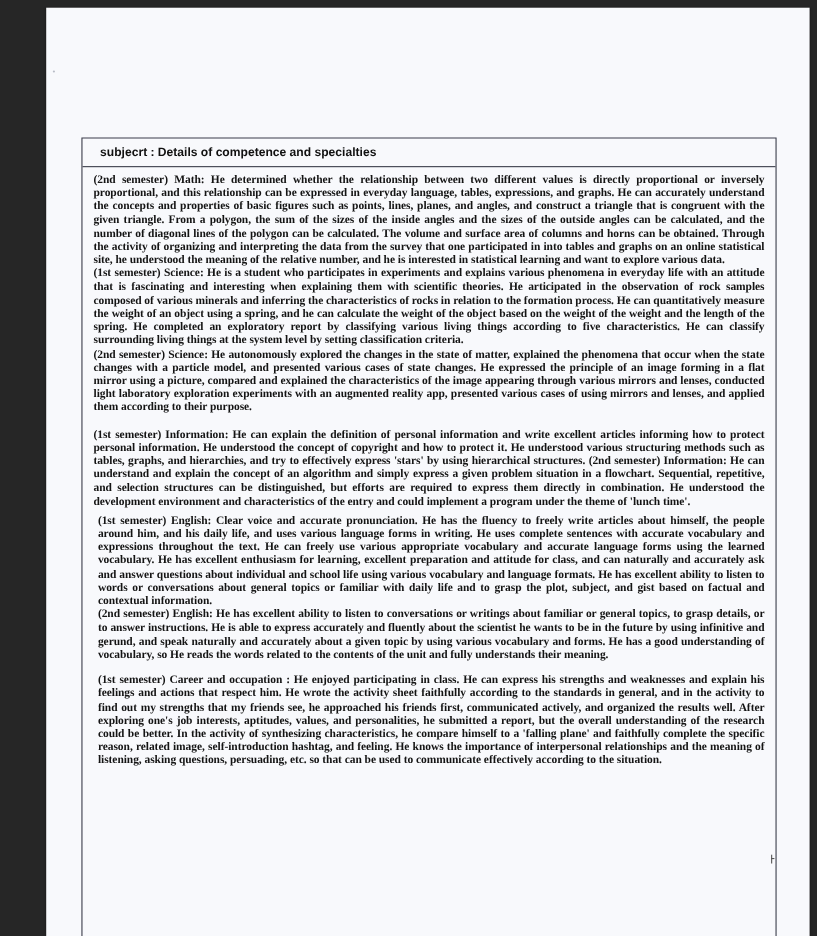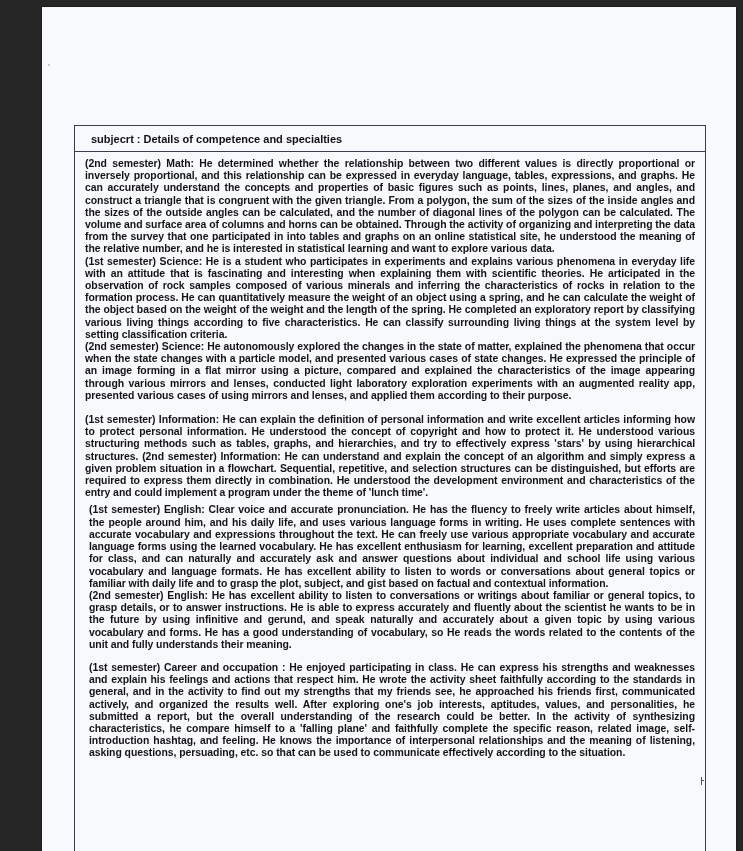--- a/index.html
+++ b/index.html
@@ -53,21 +53,21 @@
       letter-spacing: 0px;
     }
     .box-header-text .colon {
       margin: 0 3px;
     }
     .box-body {
       padding: 6px 10px 0 10px;
       box-sizing: border-box;
     }
     .para {
-      font-family: Liberation Sans, sans-serif;
+      font-family: Liberation Serif, serif;
       font-weight: bold;
       font-size: 10.45px;
       line-height: 12.2px;
       color: #141414;
       text-align: justify;
       margin: 0;
       letter-spacing: -0.05px;
     }
     .gap-small { height: 12px; }
     .gap-med { height: 11px; }

